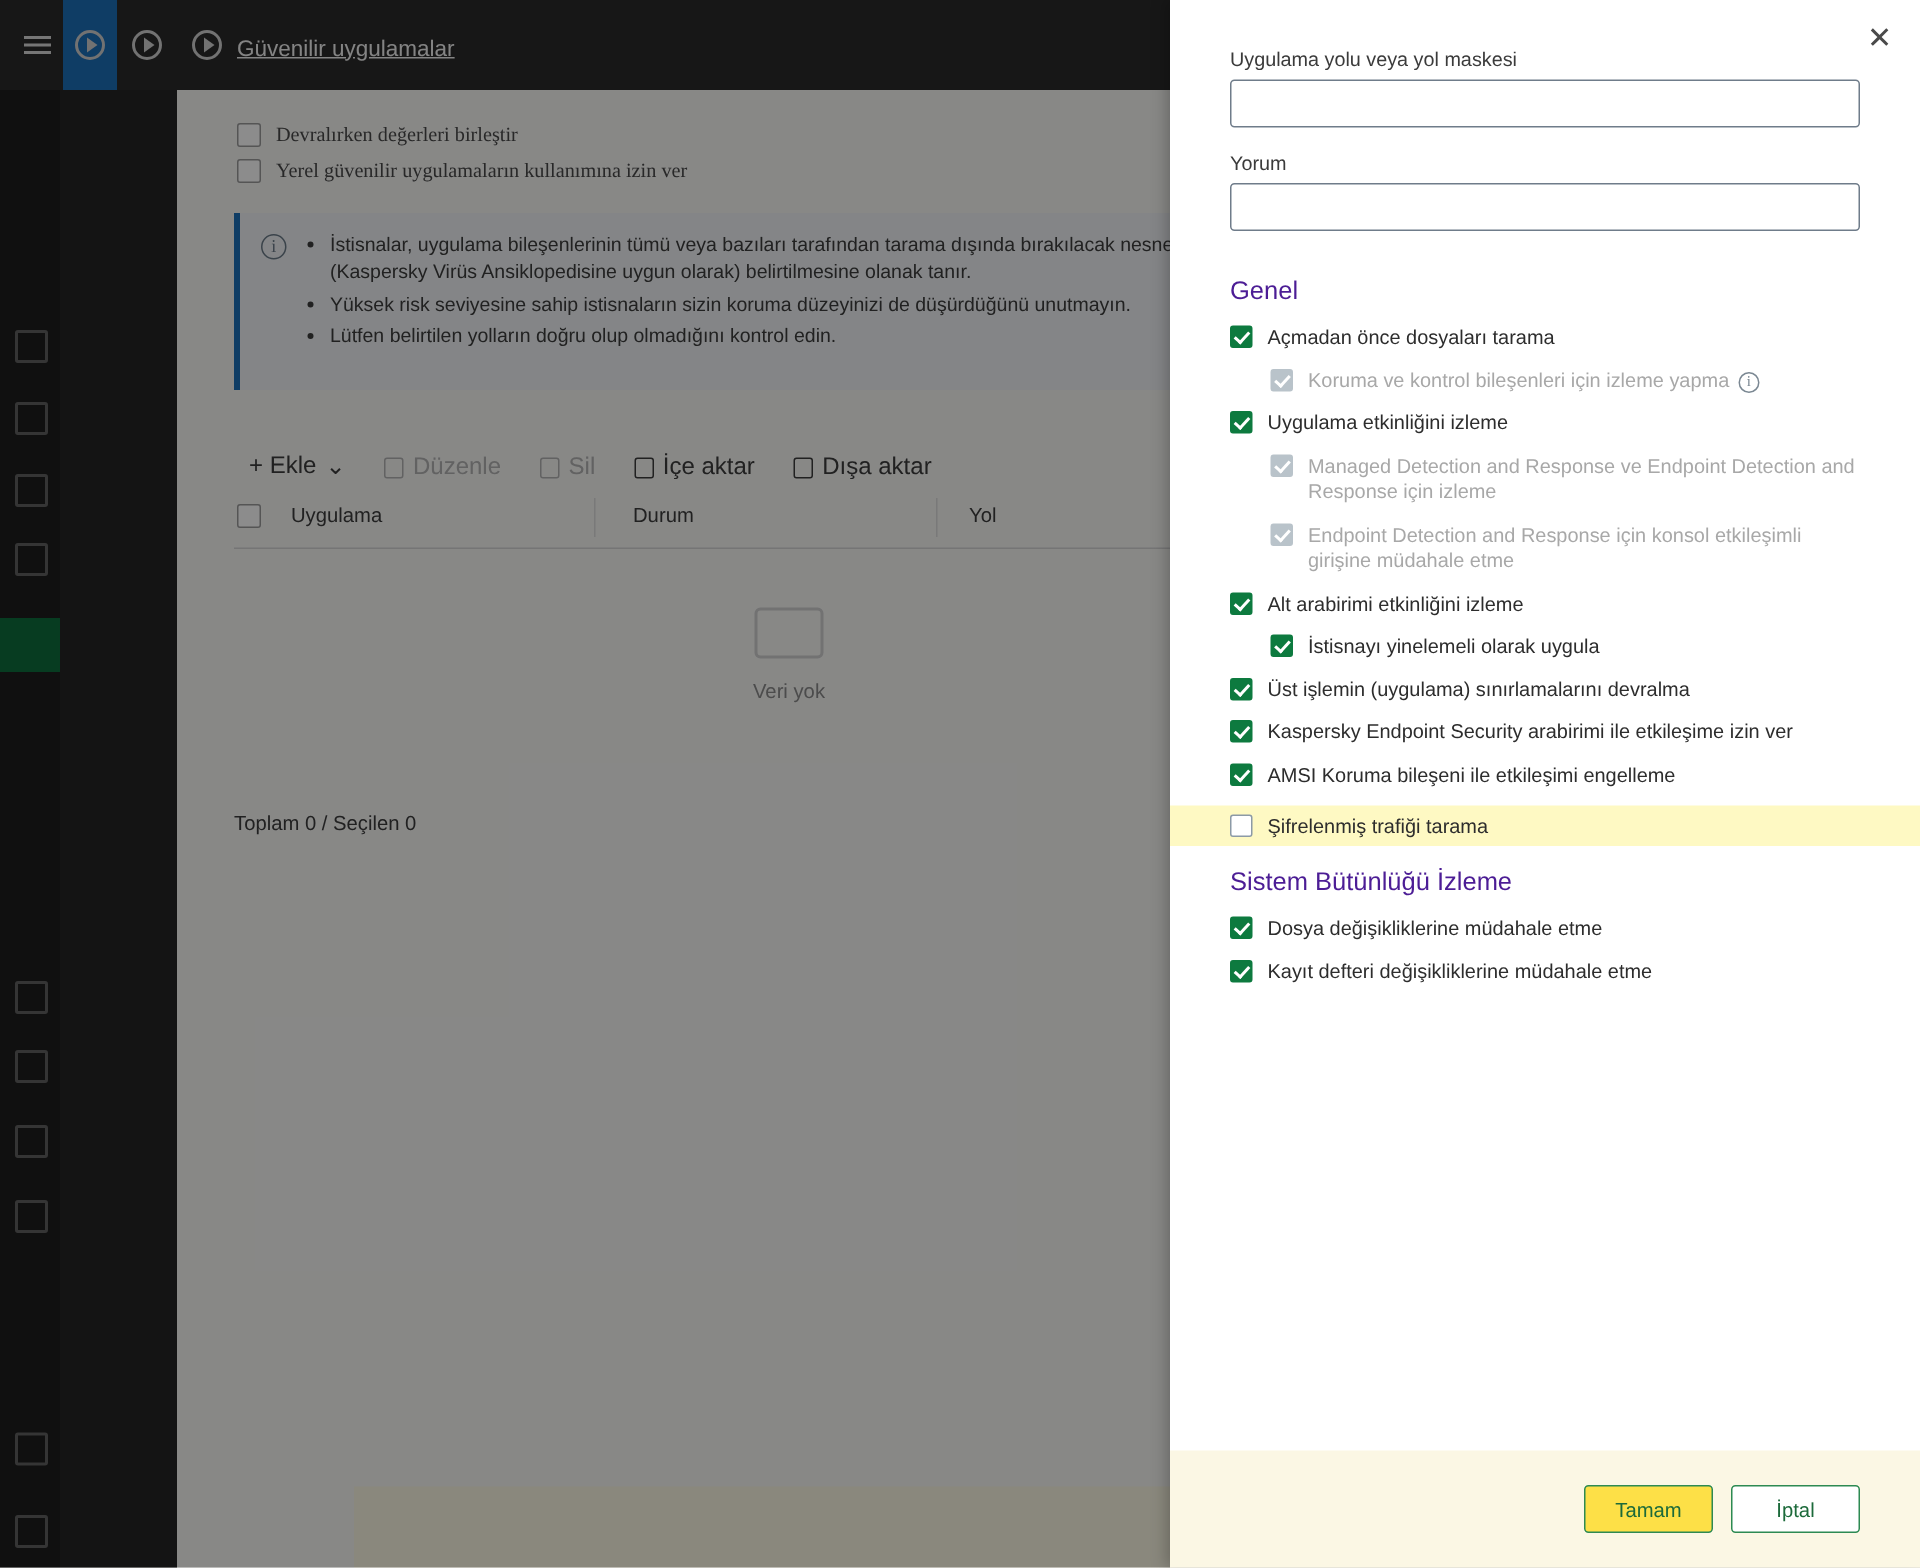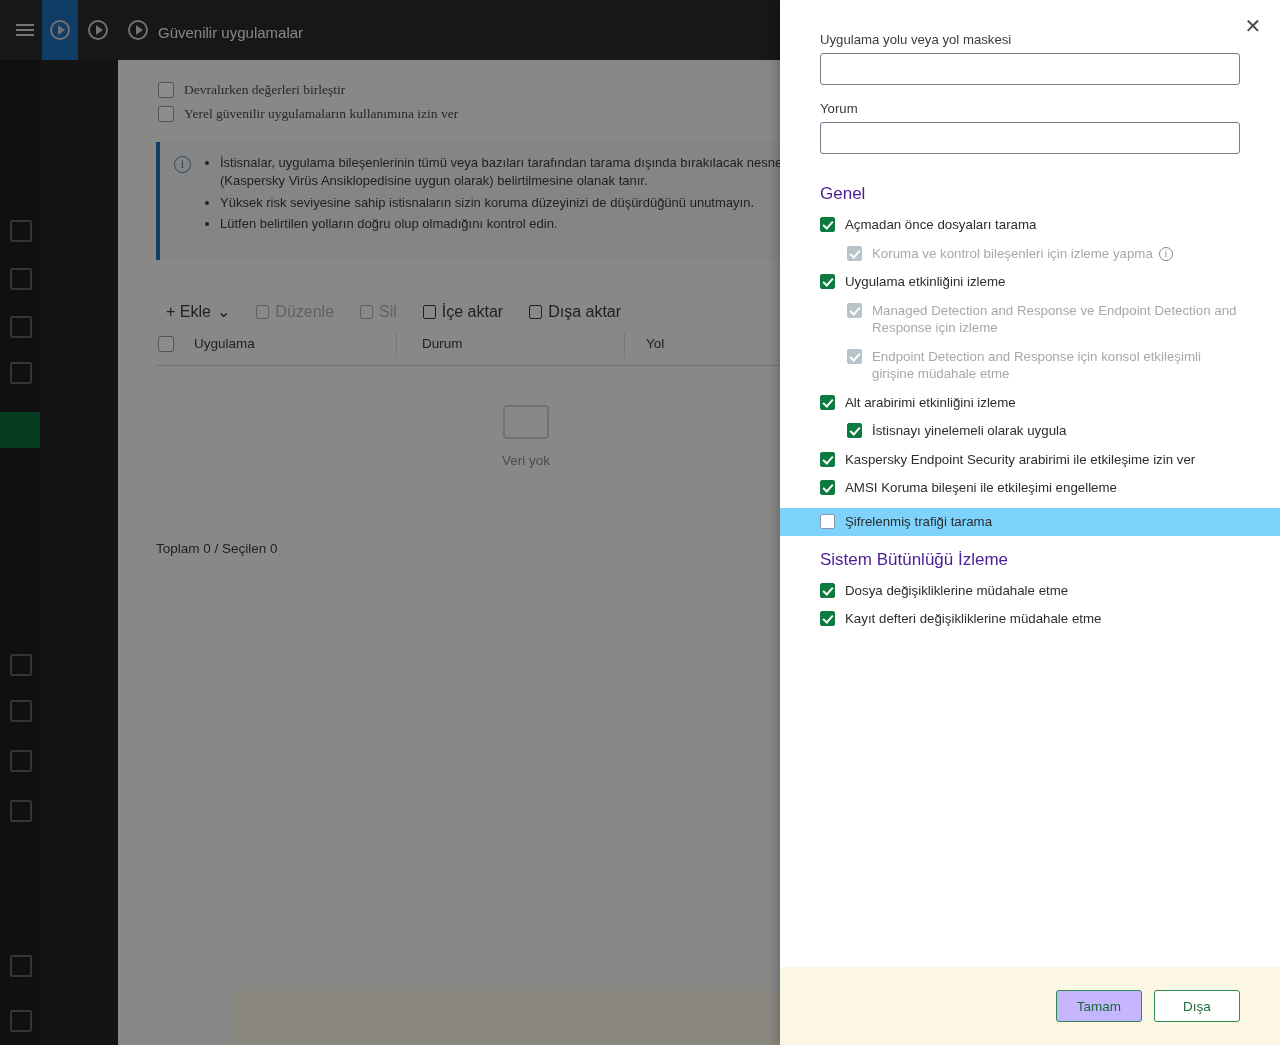--- a/index.html
+++ b/index.html
@@ -38,21 +38,21 @@
     border-left: 7px solid #cfcfcf;
     border-top: 5px solid transparent;
     border-bottom: 5px solid transparent;
   }
   #tb-btn1 { left: 42px; background: #1d6fb8; width: 36px; }
   #tb-btn2 { left: 80px; width: 36px; }
   #tb-btn3 { left: 120px; width: 36px; }
   #bg-title {
     position: absolute; left: 158px; top: 0; height: 64px;
     display: flex; align-items: center;
-    color: #f0f0f0; font-size: 15px;
+    color: #f0f0f0; font-size: 15px; text-decoration: underline;
   }
 
   #bg-left-rail {
     position: absolute; left: 0; top: 60px; width: 40px; bottom: 0;
     background: #1e1e1e;
   }
   #bg-left-rail2 {
     position: absolute; left: 40px; top: 60px; width: 78px; bottom: 0;
     background: #262626;
   }
@@ -170,21 +170,21 @@
     font-size: 17px; color: #4c1d95; margin: 14px 0 12px 0;
   }
   .check-row {
     display: flex; align-items: flex-start; gap: 10px;
     margin-bottom: 11px;
     font-size: 13.3px; color: #2d2d2d; line-height: 1.32;
   }
   .check-row.indent { margin-left: 27px; }
   .check-row.dim { color: #a8a8a8; }
   .check-row.highlight {
-    background: #7dd3fc; margin-left: -40px; padding: 5px 40px;
+    background: #fef9c3; margin-left: -40px; padding: 5px 40px;
     width: 500px; margin-bottom: 6px;
   }
   .cb {
     flex: none; width: 15px; height: 15px; border-radius: 2px;
     border: 1px solid #8c9aa6; background: #fff; margin-top: 1px;
     position: relative;
   }
   .cb.checked { background: #0d7a3f; border-color: #0d7a3f; }
   .cb.checked::after {
     content: ""; position: absolute; left: 4px; top: 1px;
@@ -200,21 +200,21 @@
     margin-left: 6px; font-family: "Liberation Serif", serif;
     vertical-align: 1px;
   }
   #panel-footer {
     flex: none; height: 78px; background: #fbf7e4;
     display: flex; align-items: center; justify-content: flex-end;
     gap: 12px; padding-right: 40px;
   }
   .btn {
     min-width: 86px; height: 32px; border-radius: 3px;
-    border: 1px solid #2d8a52; background: #c4b5fd; color: #1c6a3a;
+    border: 1px solid #2d8a52; background: #fde047; color: #1c6a3a;
     font-size: 13.5px; cursor: pointer;
     display: inline-flex; align-items: center; justify-content: center;
   }
   .btn.secondary { background: #fff; }
 </style>
 </head>
 <body>
 
 <div id="bg-app">
 
@@ -375,20 +375,24 @@
     <div class="check-row">
       <span class="cb checked"></span>
       <span>Alt arabirimi etkinliğini izleme</span>
     </div>
 
     <div class="check-row indent">
       <span class="cb checked"></span>
       <span>İstisnayı yinelemeli olarak uygula</span>
     </div>
 
+    <div class="check-row">
+      <span class="cb checked"></span>
+      <span>Üst işlemin (uygulama) sınırlamalarını devralma</span>
+    </div>
 
     <div class="check-row">
       <span class="cb checked"></span>
       <span>Kaspersky Endpoint Security arabirimi ile etkileşime izin ver</span>
     </div>
 
     <div class="check-row">
       <span class="cb checked"></span>
       <span>AMSI Koruma bileşeni ile etkileşimi engelleme</span>
     </div>
@@ -406,15 +410,15 @@
     </div>
 
     <div class="check-row">
       <span class="cb checked"></span>
       <span>Kayıt defteri değişikliklerine müdahale etme</span>
     </div>
   </div>
 
   <div id="panel-footer">
     <button class="btn">Tamam</button>
-    <button class="btn secondary">Dışa</button>
+    <button class="btn secondary">İptal</button>
   </div>
 </div>
 
 </body></html>

